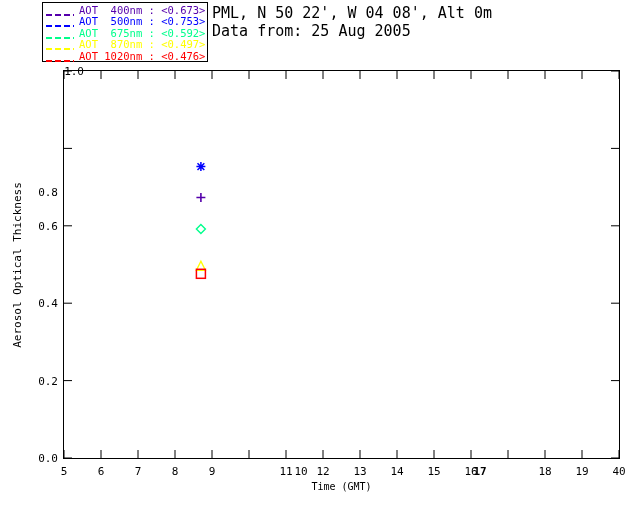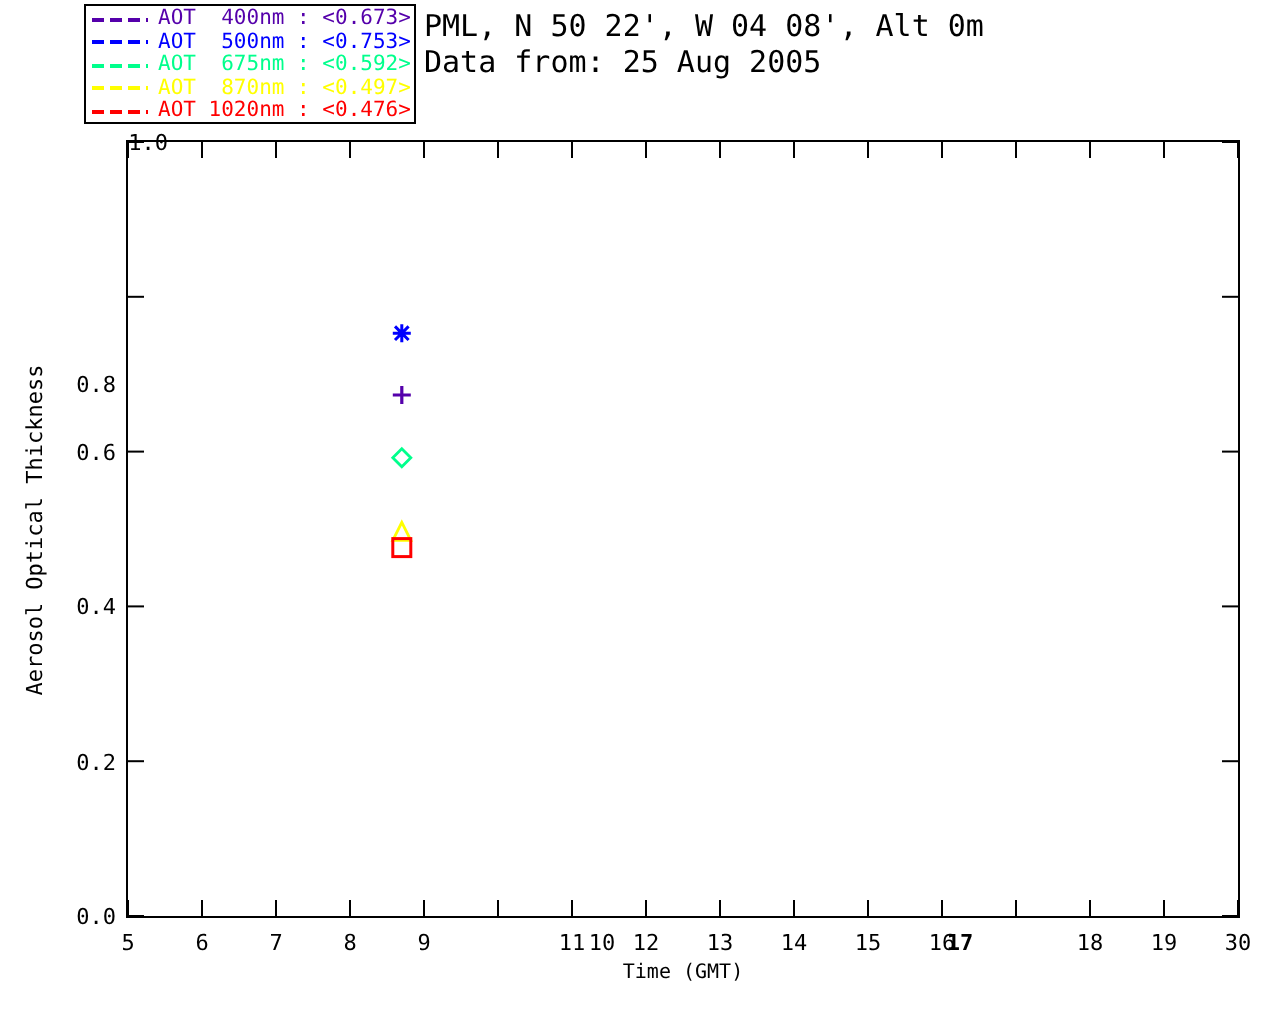--- a/index.html
+++ b/index.html
@@ -1,21 +1,21 @@
 <!DOCTYPE html>
 <html><head>
 <meta charset="utf-8">
 <style>
   * { margin:0; padding:0; box-sizing:border-box; }
   body { background:#ffffff; font-family:"DejaVu Sans Mono","Liberation Mono",monospace; }
   .canvas { position:relative; width:640px; height:512px; background:#ffffff; overflow:hidden; }
 
   .legend-box { position:absolute; left:42px; top:2px; width:166px; height:60px;
     border:1px solid #000; background:#fff; padding:1px 0 0 3px; }
-  .legend-row { height:11.5px; display:flex; align-items:center; }
+  .legend-row { height:11.5px; display:flex; align-items:flex-end; }
   .legend-dash { display:inline-block; width:28px; height:2px; margin-right:5px; }
   .legend-label { font-size:10.5px; line-height:11px; white-space:pre; }
 
   .header-block { position:absolute; left:212px; top:4px; color:#000; }
   .header-line { font-size:15px; line-height:18px; white-space:pre; }
 
   .plot-area { position:absolute; left:63px; top:70px; width:557px; height:389px;
     border:1px solid #000; }
   .plot-area svg { display:block; }
 
@@ -126,21 +126,21 @@
       <span class="tick-label-x" style="left: 265px; margin-left: 36px;">10</span>
       <span class="tick-label-x" style="left: 286px;">11</span>
       <span class="tick-label-x" style="left: 323px;">12</span>
       <span class="tick-label-x" style="left: 360px;">13</span>
       <span class="tick-label-x" style="left: 397px;">14</span>
       <span class="tick-label-x" style="left: 434px;">15</span>
       <span class="tick-label-x" style="left: 471px;">16</span>
       <span class="tick-label-x" style="left: 480px; font-weight: bold;">17</span>
       <span class="tick-label-x" style="left: 545px;">18</span>
       <span class="tick-label-x" style="left: 582px;">19</span>
-      <span class="tick-label-x" style="left: 619px;">30</span>
+      <span class="tick-label-x" style="left: 619px;">40</span>
     </div>
   <div id="y-tick-labels">
       <span class="tick-label-y" style="top: 452px;">0.0</span>
       <span class="tick-label-y" style="top: 374.6px;">0.2</span>
       <span class="tick-label-y" style="top: 297.2px;">0.4</span>
       <span class="tick-label-y" style="top: 219.8px;">0.6</span>
       <span class="tick-label-y" style="top: 142.4px; margin-top: 44px;">0.8</span>
       <span class="tick-label-y" style="top: 65px; margin-left: 26px;">1.0</span>
     </div>
 

